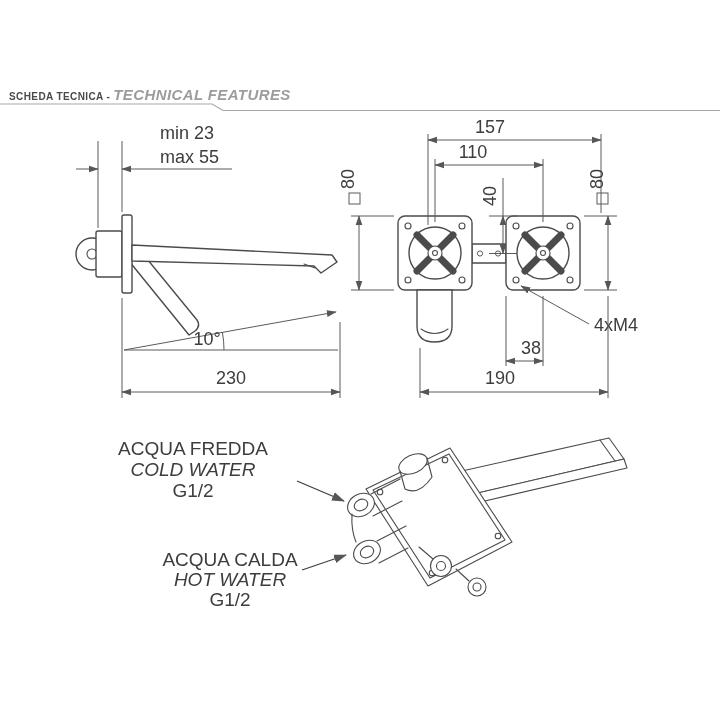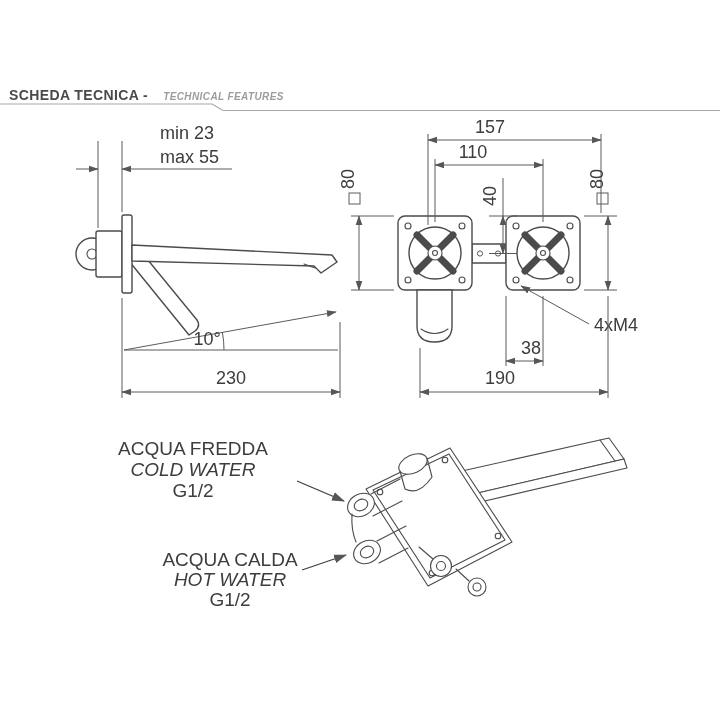--- a/index.html
+++ b/index.html
@@ -1,20 +1,20 @@
 <!DOCTYPE html>
 <html><head>
 <meta charset="utf-8">
 <style>
   html,body{margin:0;padding:0;background:#ffffff;}
   .page{position:relative;width:720px;height:720px;background:#ffffff;overflow:hidden;
         font-family:"Liberation Sans",sans-serif;}
   .sheet-header{position:absolute;left:9px;top:86px;white-space:nowrap;}
-  .t1{font-size:14px;font-weight:bold;letter-spacing:.4px;color:#4a4a4a;}
-  .t2{font-size:10px;font-weight:bold;font-style:italic;letter-spacing:.4px;color:#9c9c9c;margin-left:15px;text-align:right;}
+  .t1{font-size:10px;font-weight:bold;letter-spacing:.4px;color:#4a4a4a;}
+  .t2{font-size:15px;font-weight:bold;font-style:italic;letter-spacing:.4px;color:#9c9c9c;margin-left:3px;text-align:right;}
   svg.drawing{position:absolute;left:0;top:0;}
   .obj{fill:none;stroke:#4b4b4b;stroke-width:1.4;stroke-linecap:round;stroke-linejoin:round;}
   .objw{fill:#ffffff;stroke:#4b4b4b;stroke-width:1.4;stroke-linecap:round;stroke-linejoin:round;}
   .thin{stroke-width:1.1;}
   .dim{fill:none;stroke:#5b5b5b;stroke-width:1;}
   .lead{fill:none;stroke:#3f3f3f;stroke-width:1.3;}
   .rule{fill:none;stroke:#a8a8a8;stroke-width:1.2;}
   text.dimtxt{font-family:"Liberation Sans",sans-serif;font-size:18px;fill:#3d3d3d;}
   text.lbltxt{font-family:"Liberation Sans",sans-serif;font-size:19px;fill:#3d3d3d;}
   .it{font-style:italic;}

